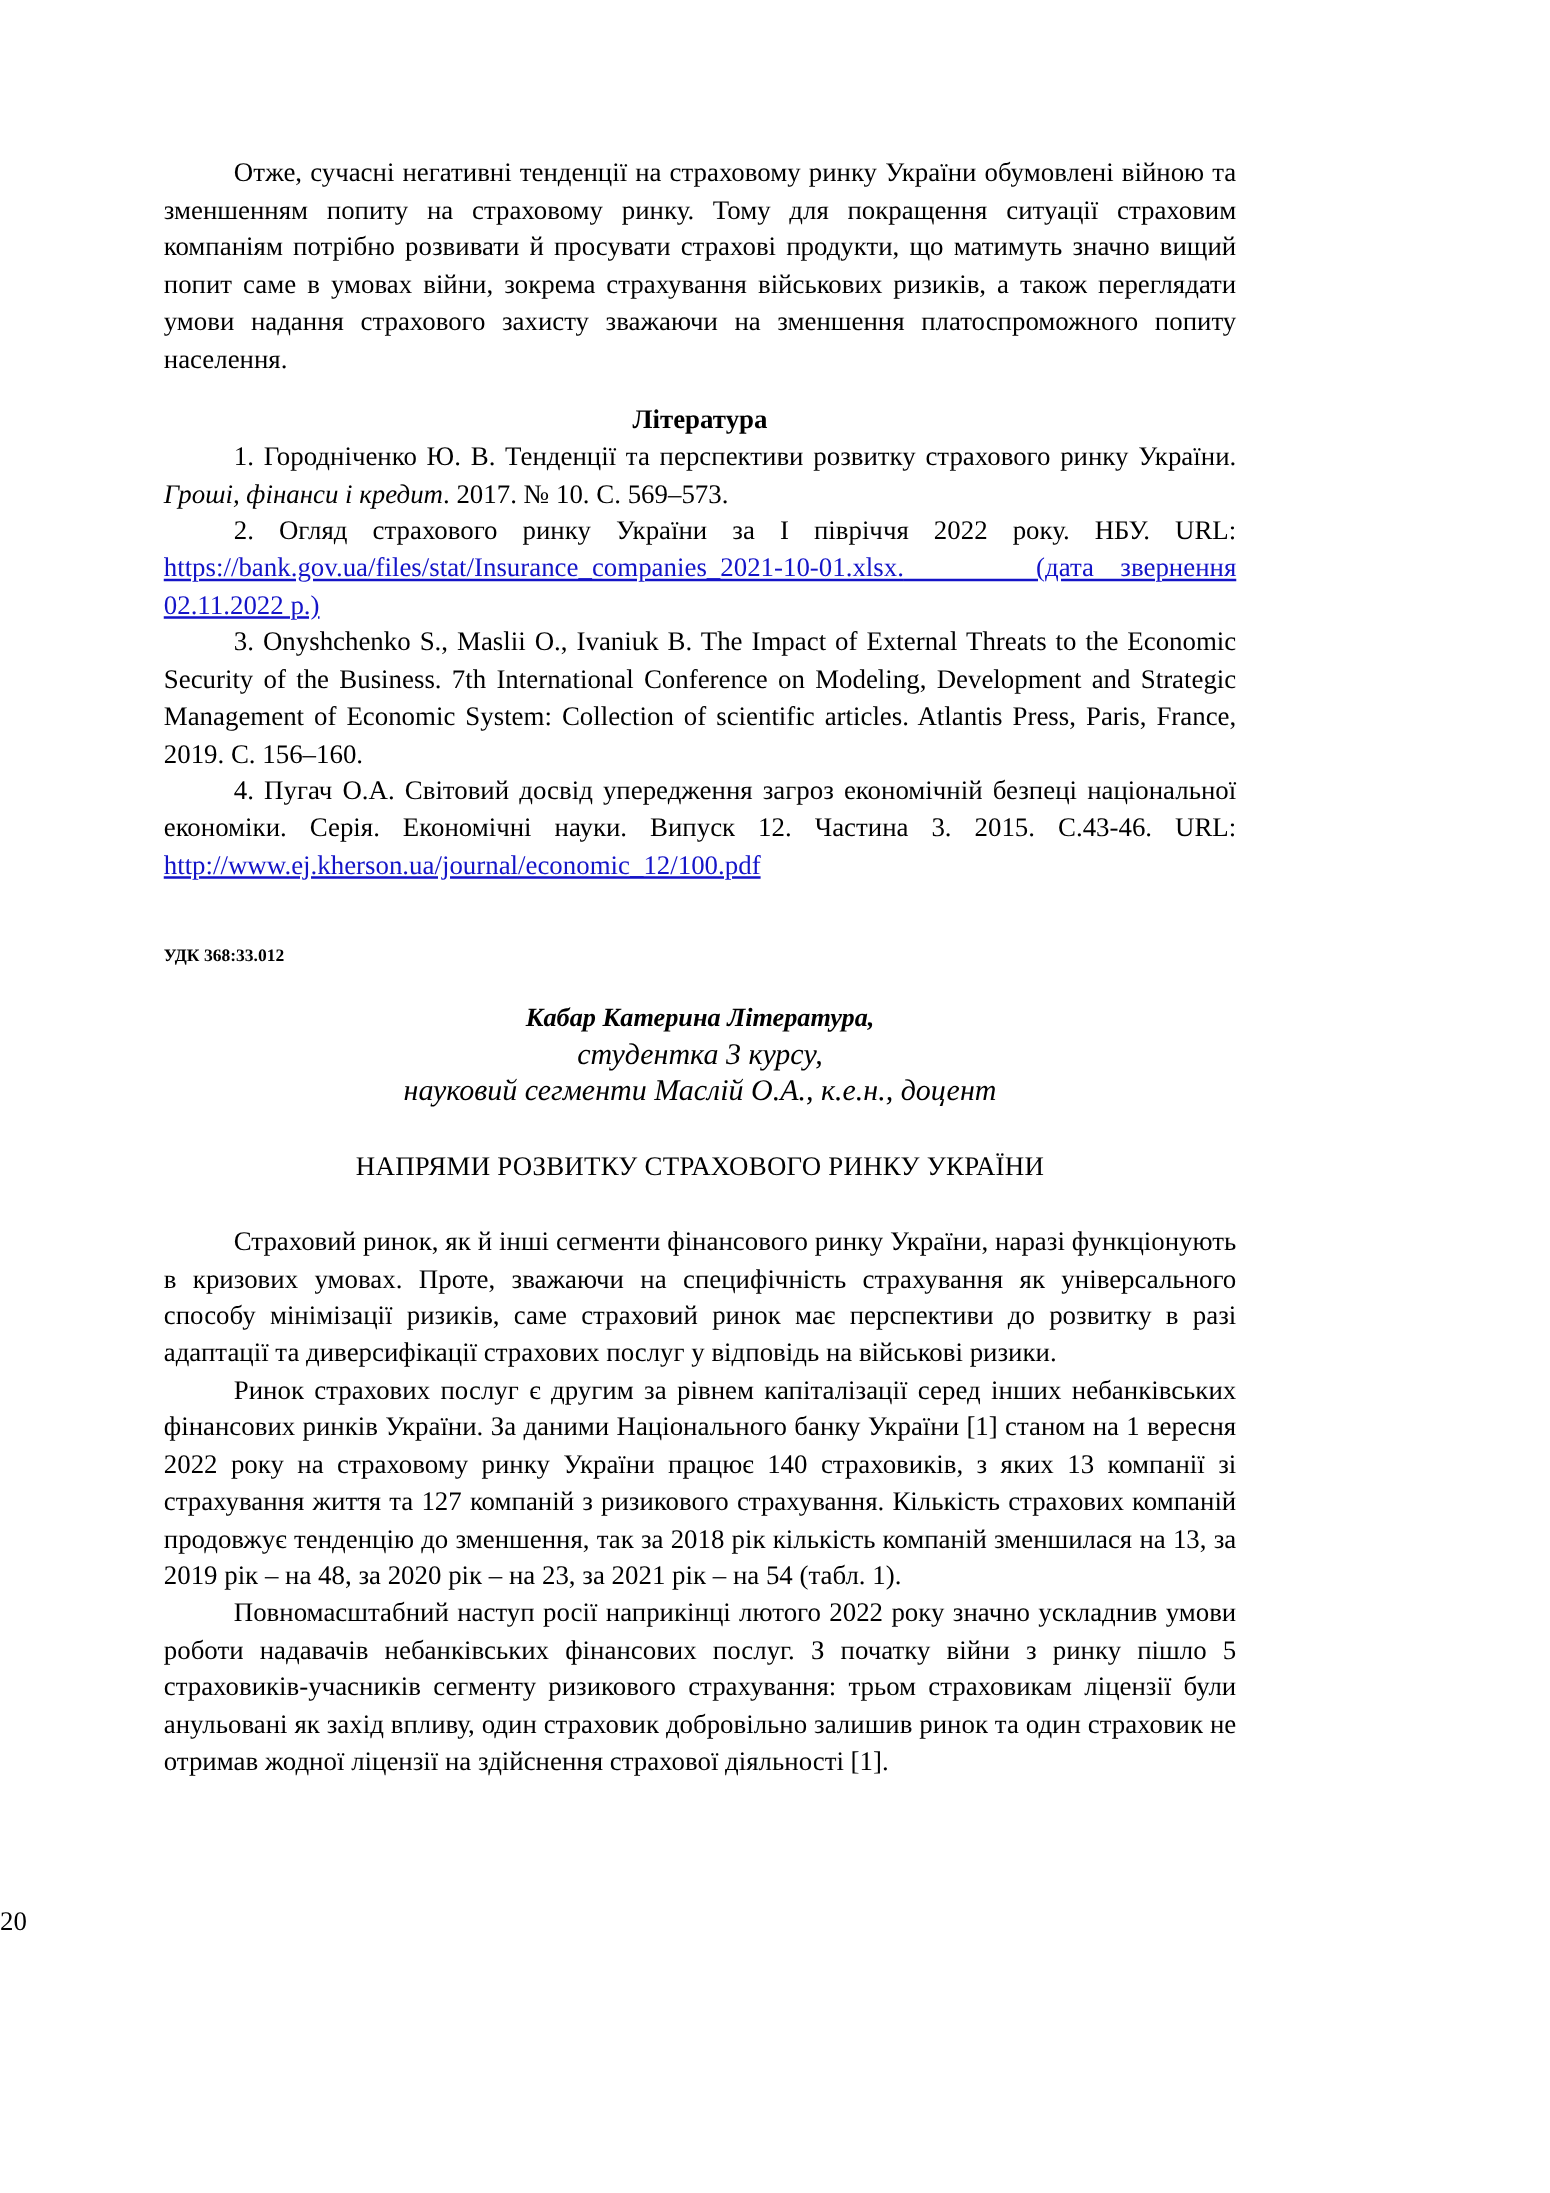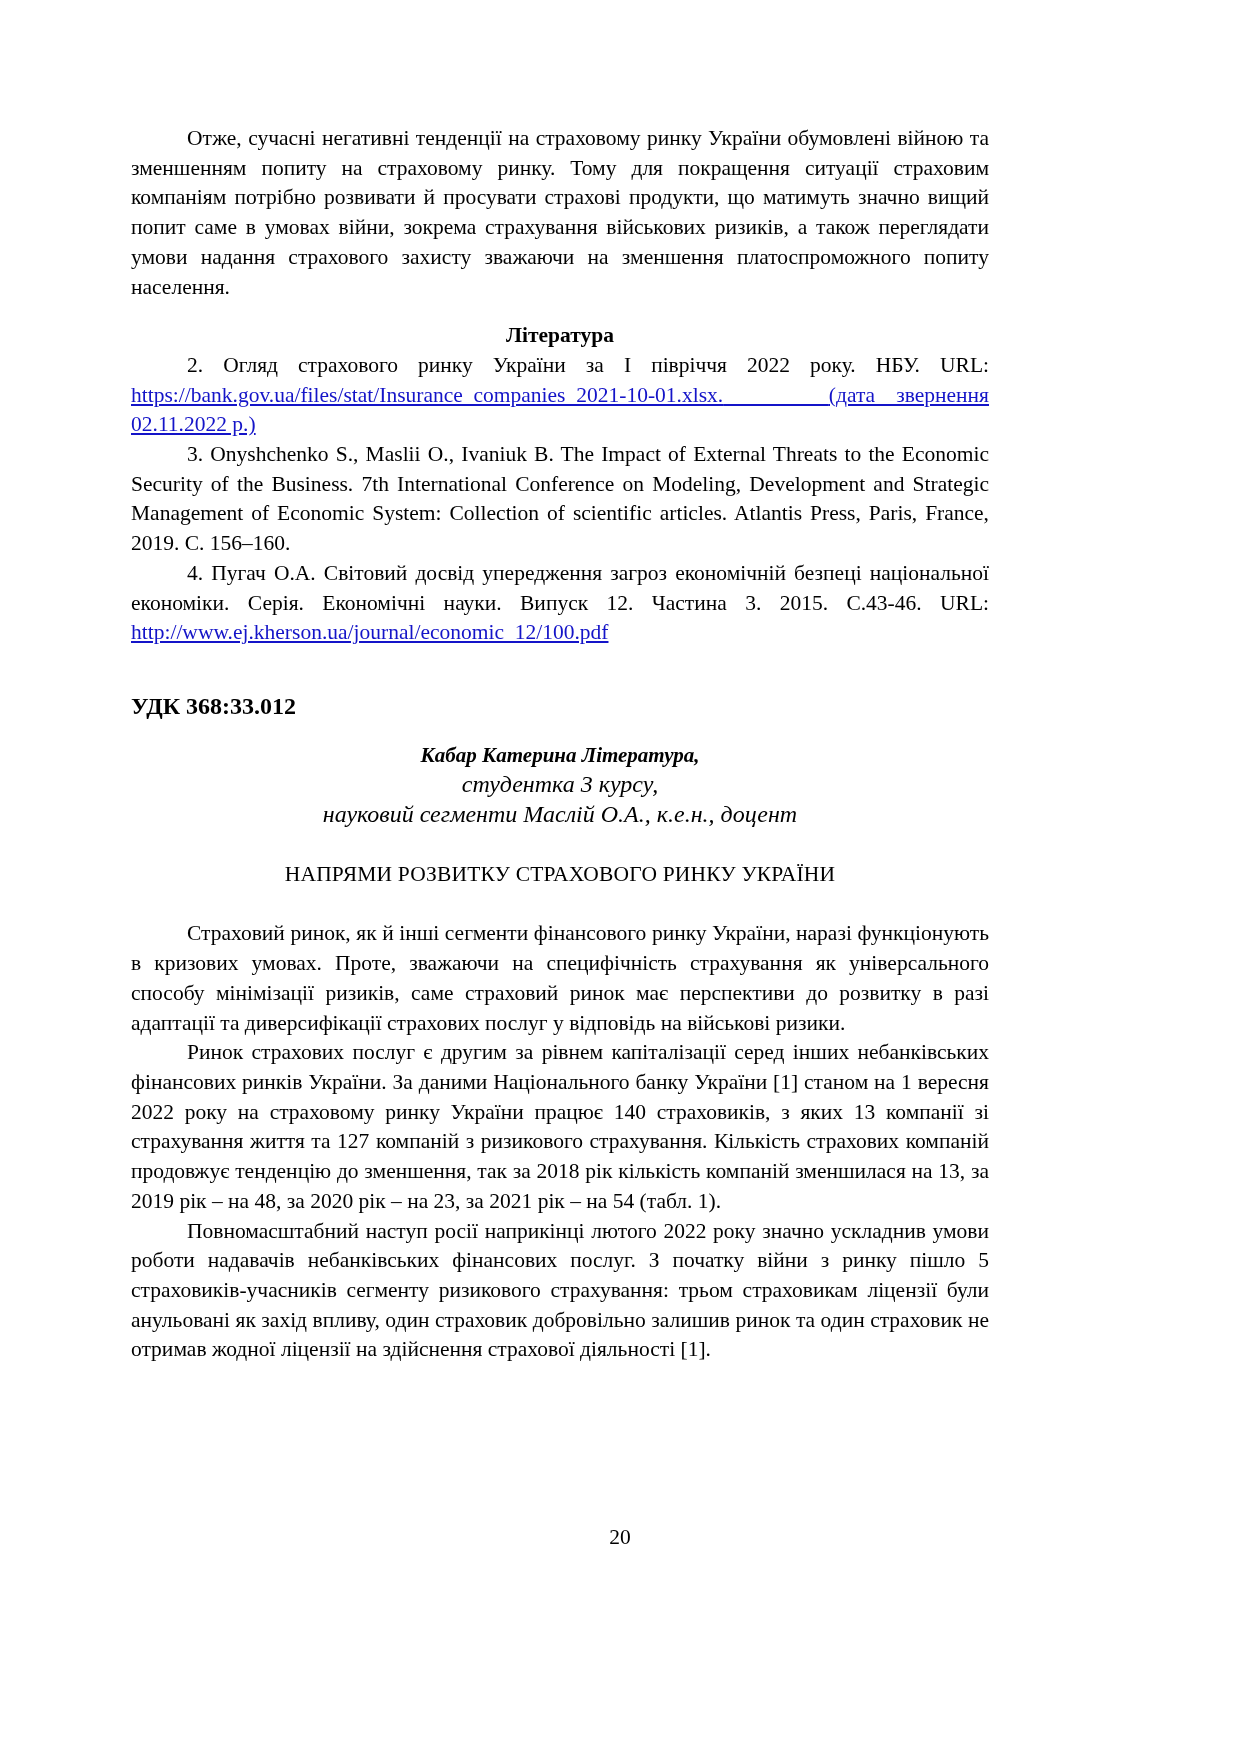--- a/index.html
+++ b/index.html
@@ -38,21 +38,21 @@
     line-height: 29.7px;
     text-align: center;
     font-weight: bold;
   }
   .gap-sm { height: 19px; }
   .gap-md { height: 30px; }
   .gap-lg { height: 44px; }
 
   .udk {
     margin: 0;
-    font-size: 24px;
+    font-size: 14px;
     line-height: 29.7px;
     font-weight: bold;
     text-align: left;
   }
   .author-line {
     margin: 0;
     font-size: 24px;
     line-height: 29.7px;
     text-align: center;
     font-style: italic;
@@ -84,37 +84,40 @@
   .italic { font-style: italic; }
   .ref-justify {
     text-align: justify;
     text-align-last: left;
   }
   .page-number {
     position: absolute;
     left: 0;
     top: 1525px;
     width: 1240px;
-    text-align: center;
+    text-align: left;
     font-size: 21.5px;
     font-family: "Liberation Serif", "DejaVu Serif", serif;
   }
 </style>
 </head>
 <body>
 
 <div class="page">
   <div class="content">
 
     <p class="para">Отже, сучасні негативні тенденції на страховому ринку України обумовлені війною та зменшенням попиту на страховому ринку. Тому для покращення ситуації страховим компаніям потрібно розвивати й просувати страхові продукти, що матимуть значно вищий попит саме в умовах війни, зокрема страхування військових ризиків, а також переглядати умови надання страхового захисту зважаючи на зменшення платоспроможного попиту населення.</p>
 
     <div class="gap-sm"></div>
 
     <p class="heading-center">Література</p>
 
+    <p class="para ref-justify">
+      <span>1.</span><span> Городніченко Ю. В. Тенденції та перспективи розвитку страхового ринку України. </span><span class="italic">Гроші, фінанси і кредит</span><span>. 2017. № 10. С. 569–573.</span>
+    </p>
 
     <p class="para ref-justify">
       <span>2.</span><span> Огляд страхового ринку України за І півріччя 2022 року. НБУ. URL: </span><a class="link" href="#">https://bank.gov.ua/files/stat/Insurance_companies_2021-10-01.xlsx.</a><span class="link" style="text-decoration:underline;">&nbsp;&nbsp;&nbsp;&nbsp;&nbsp;</span><a class="link" href="#">(дата звернення 02.11.2022 р.)</a>
     </p>
 
     <p class="para ref-justify">
       <span>3.</span><span> Onyshchenko S., Maslii O., Ivaniuk B. The Impact of External Threats to the Economic Security of the Business. 7th International Conference on Modeling, Development and Strategic Management of Economic System: Collection of scientific articles. Atlantis Press, Paris, France, 2019. C. 156–160.</span>
     </p>
 
     <p class="para ref-justify">

